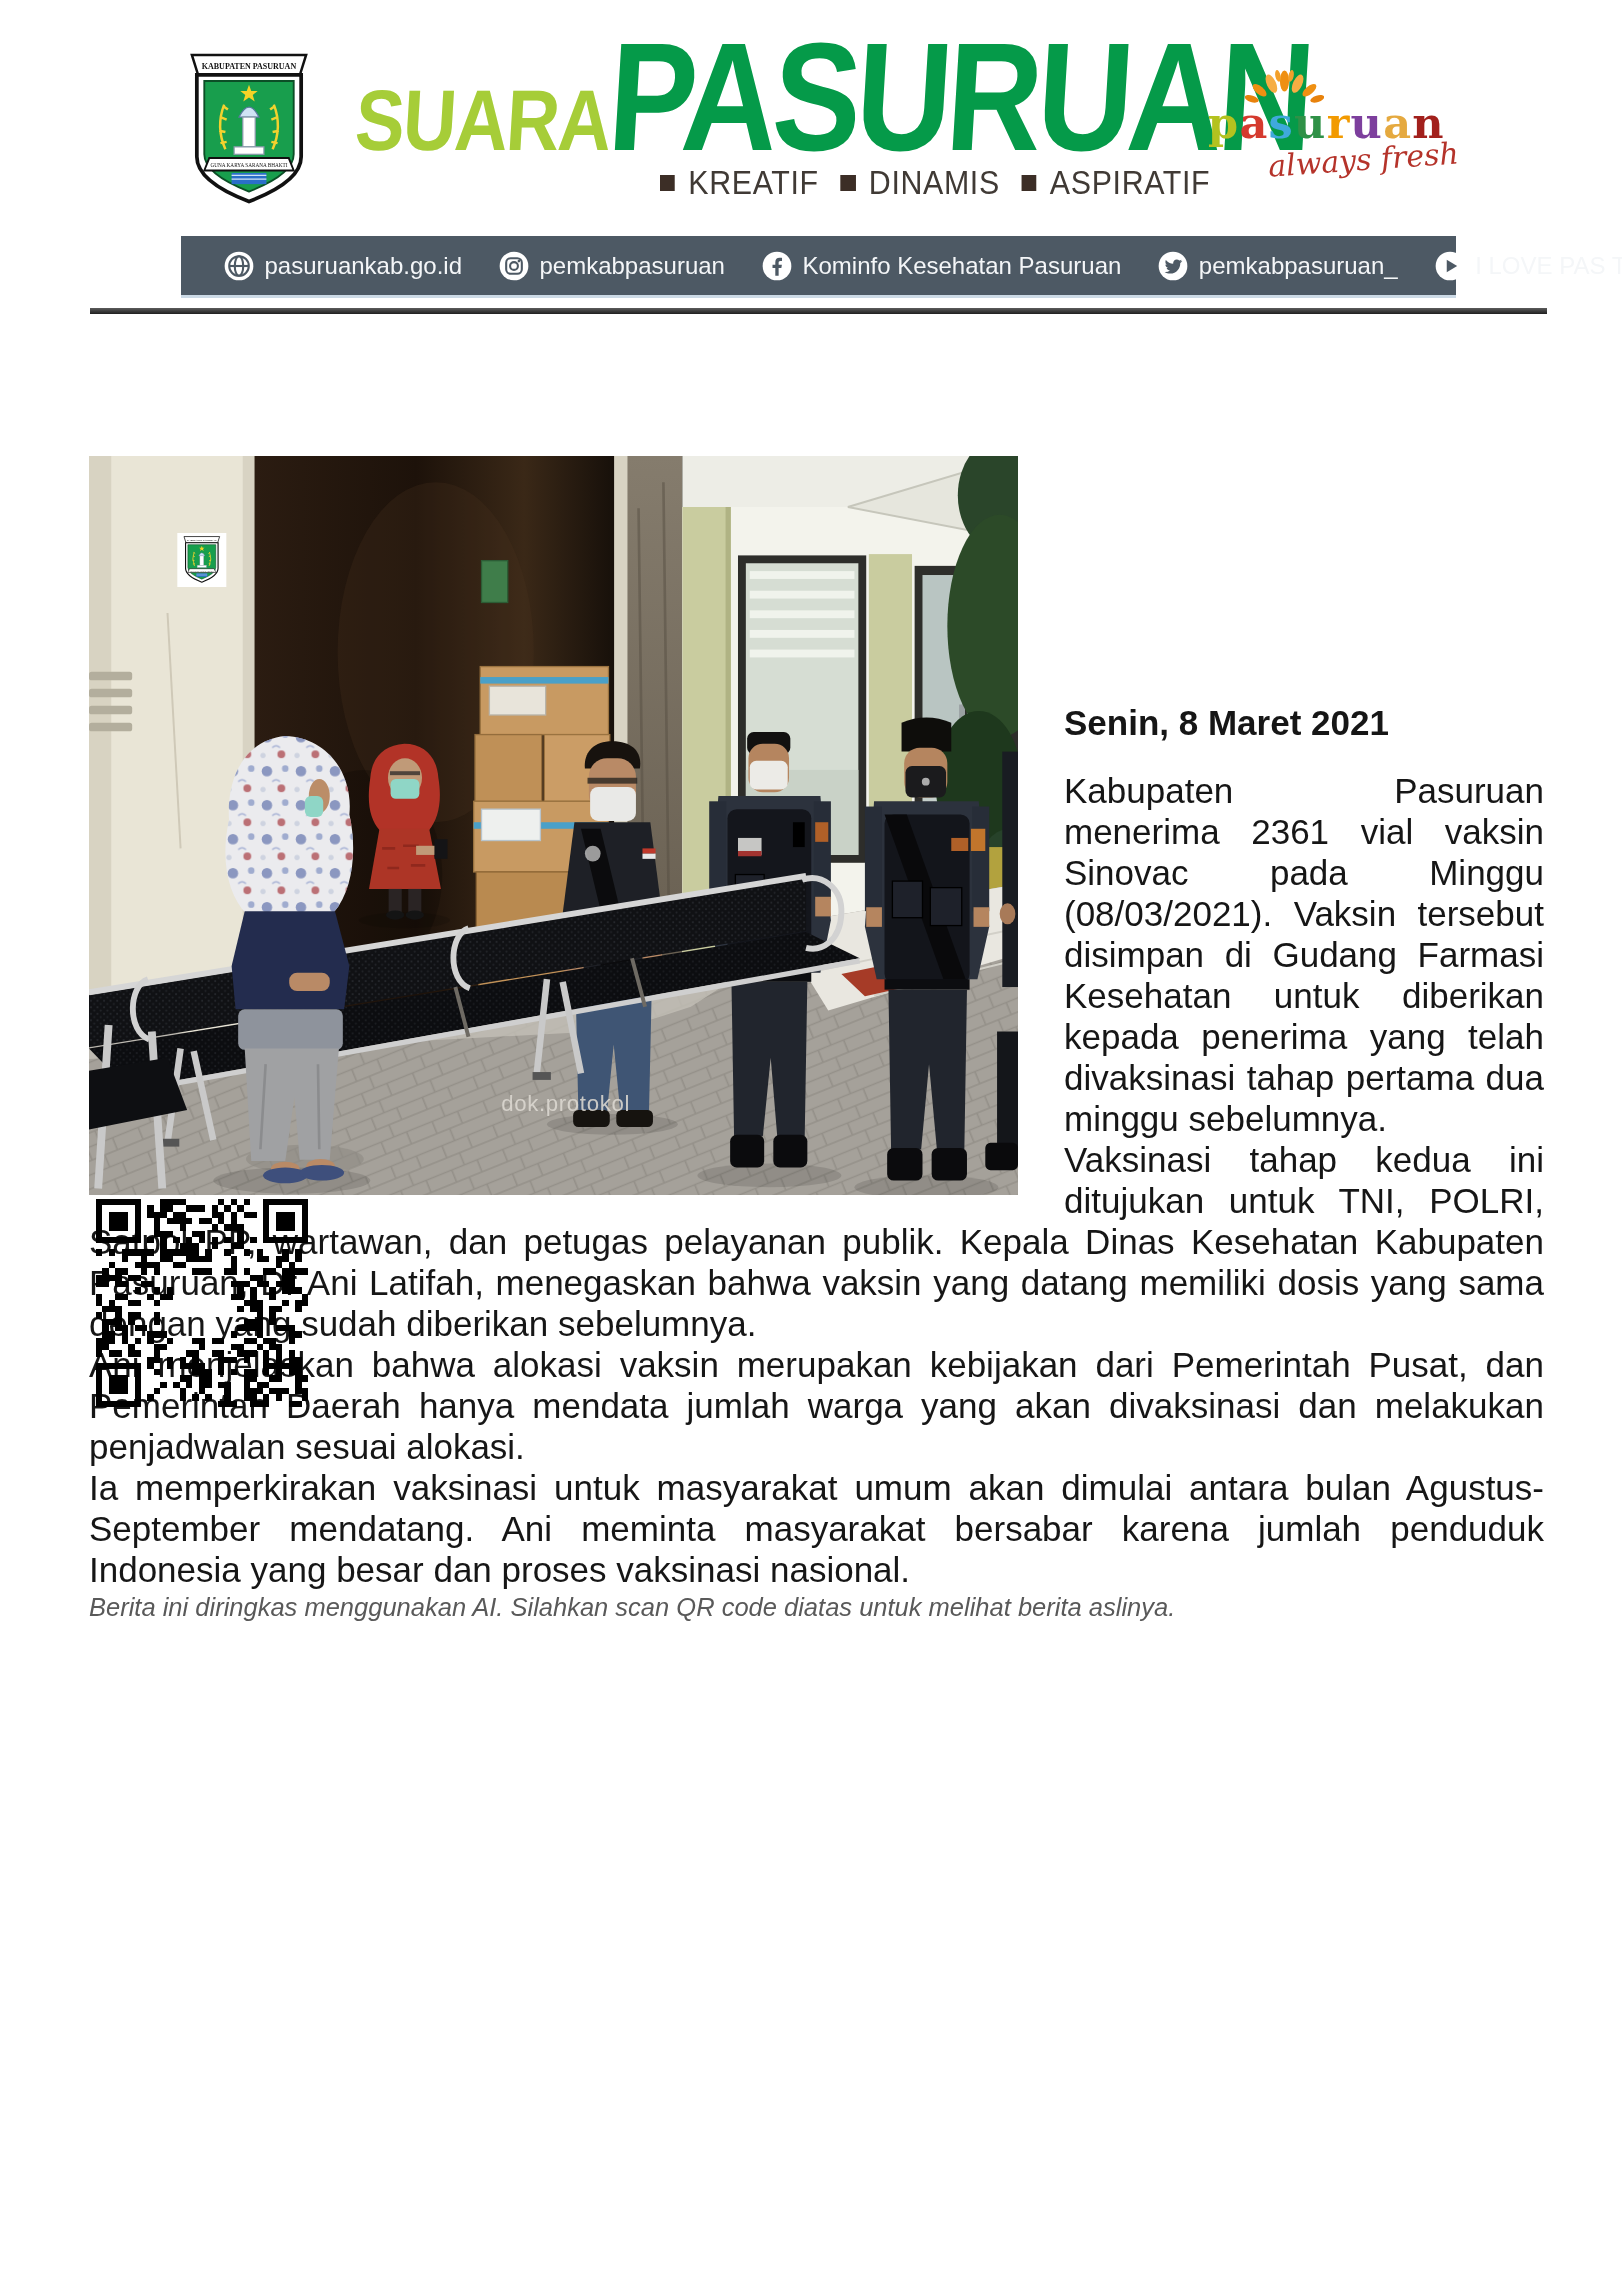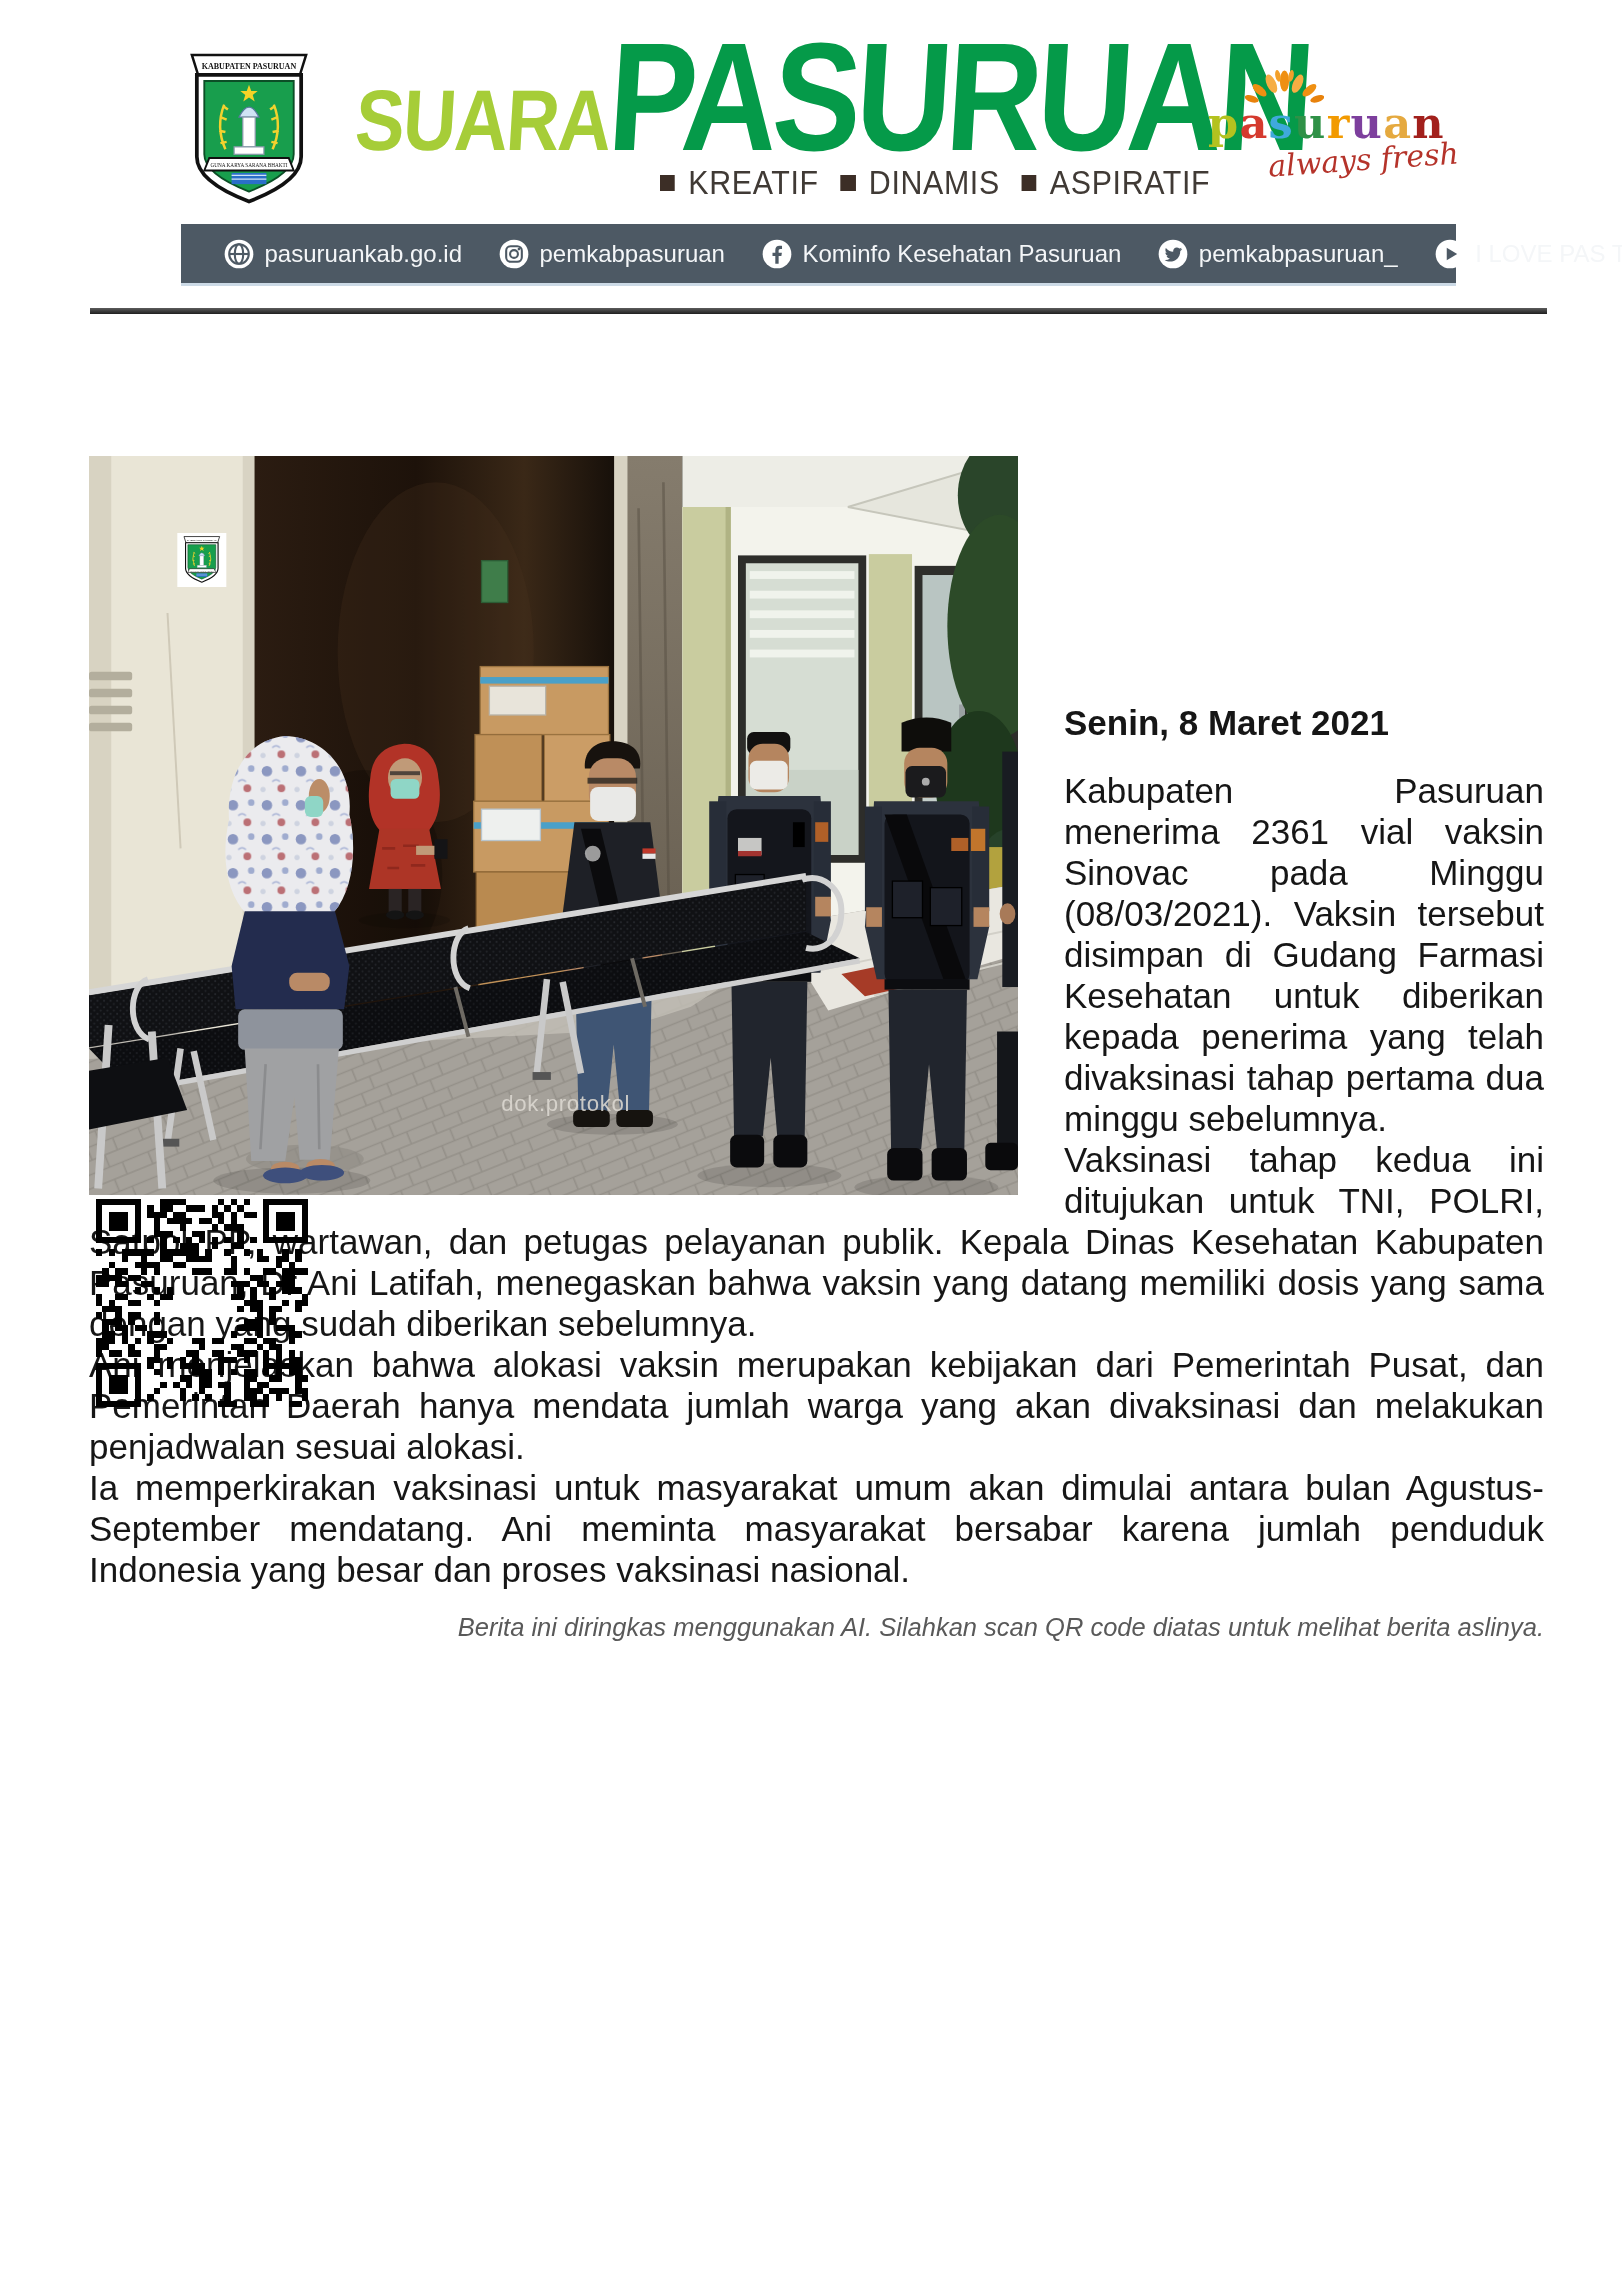--- a/index.html
+++ b/index.html
@@ -17,21 +17,21 @@
   .tag-item{display:flex;align-items:center;gap:14.4px;}
   .sq{width:16.4px;height:16.4px;background:#3c2e26;flex:0 0 auto;}
 
   .brand{position:absolute;left:1208px;top:77px;width:255px;height:105px;}
   .crown{position:absolute;left:37px;top:-9.2px;width:79px;height:38px;}
   .brand-word{position:absolute;left:0;top:25px;display:flex;font-family:"DejaVu Serif",serif;
               font-weight:bold;font-size:43px;line-height:1;letter-spacing:1.3px;}
   .brand-script{position:absolute;left:60px;top:65px;font-family:"DejaVu Serif",serif;font-style:italic;
                 font-size:30px;color:#b5332a;transform:rotate(-4deg);white-space:nowrap;}
 
-  .socialbar{position:absolute;left:181px;top:224px;width:1275px;height:62px;background:#4d5964;
+  .socialbar{position:absolute;left:181px;top:236px;width:1275px;height:62px;background:#4d5964;
              border-bottom:3.3px solid #ccdae6;box-sizing:border-box;display:flex;align-items:center;
              padding-left:43px;gap:37px;}
   .soc{display:flex;align-items:center;gap:10.5px;color:#f4f6f8;font-size:24px;white-space:nowrap;}
   .soc svg{display:block;}
 
   .divider{position:absolute;left:90px;top:308px;width:1457px;height:5.9px;
            background:linear-gradient(180deg,#5c5c5c,#1f1f1f);}
 
   
   .title-wrap{position:absolute;left:0;top:351px;width:1623px;text-align:center;white-space:nowrap;}
@@ -39,21 +39,21 @@
          font-size:65px;font-weight:bold;color:#0d0d0d;letter-spacing:-1.3px;line-height:1.15;}
 
   .article{position:absolute;left:89px;top:456px;width:1455px;color:#161616;}
   .photo{float:left;width:929px;height:739px;margin:0 46px 3.9px 0;display:block;background:#e7e3d4;}
   .qr{position:relative;width:212px;height:208px;margin-left:6.5px;}
   .qr svg.qrsvg{display:block;}
   .qr-crest{position:absolute;left:50%;top:50%;transform:translate(-50%,-50%);
             background:#fff;padding:2px 5.2px;}
   h2.date{font-size:35px;line-height:39px;font-weight:bold;margin:39px 0 27.5px 0;}
   p.body{font-size:35px;line-height:41px;text-align:justify;margin:0;}
-  p.note{font-size:25.5px;line-height:31px;font-style:italic;color:#595959;margin:22px 0 0 0;text-align:right;}
+  p.note{font-size:25.5px;line-height:31px;font-style:italic;color:#595959;margin:2px 0 0 0;}
 </style>
 </head>
 <body>
 
 <div class="page">
 
   <svg width="0" height="0" style="position:absolute" aria-hidden="true">
     <defs>
       <symbol id="crest" viewBox="0 0 100 124">
         <path d="M4 4 L96 4 L91 20 L9 20 Z" fill="#ffffff" stroke="#111" stroke-width="2"></path>

